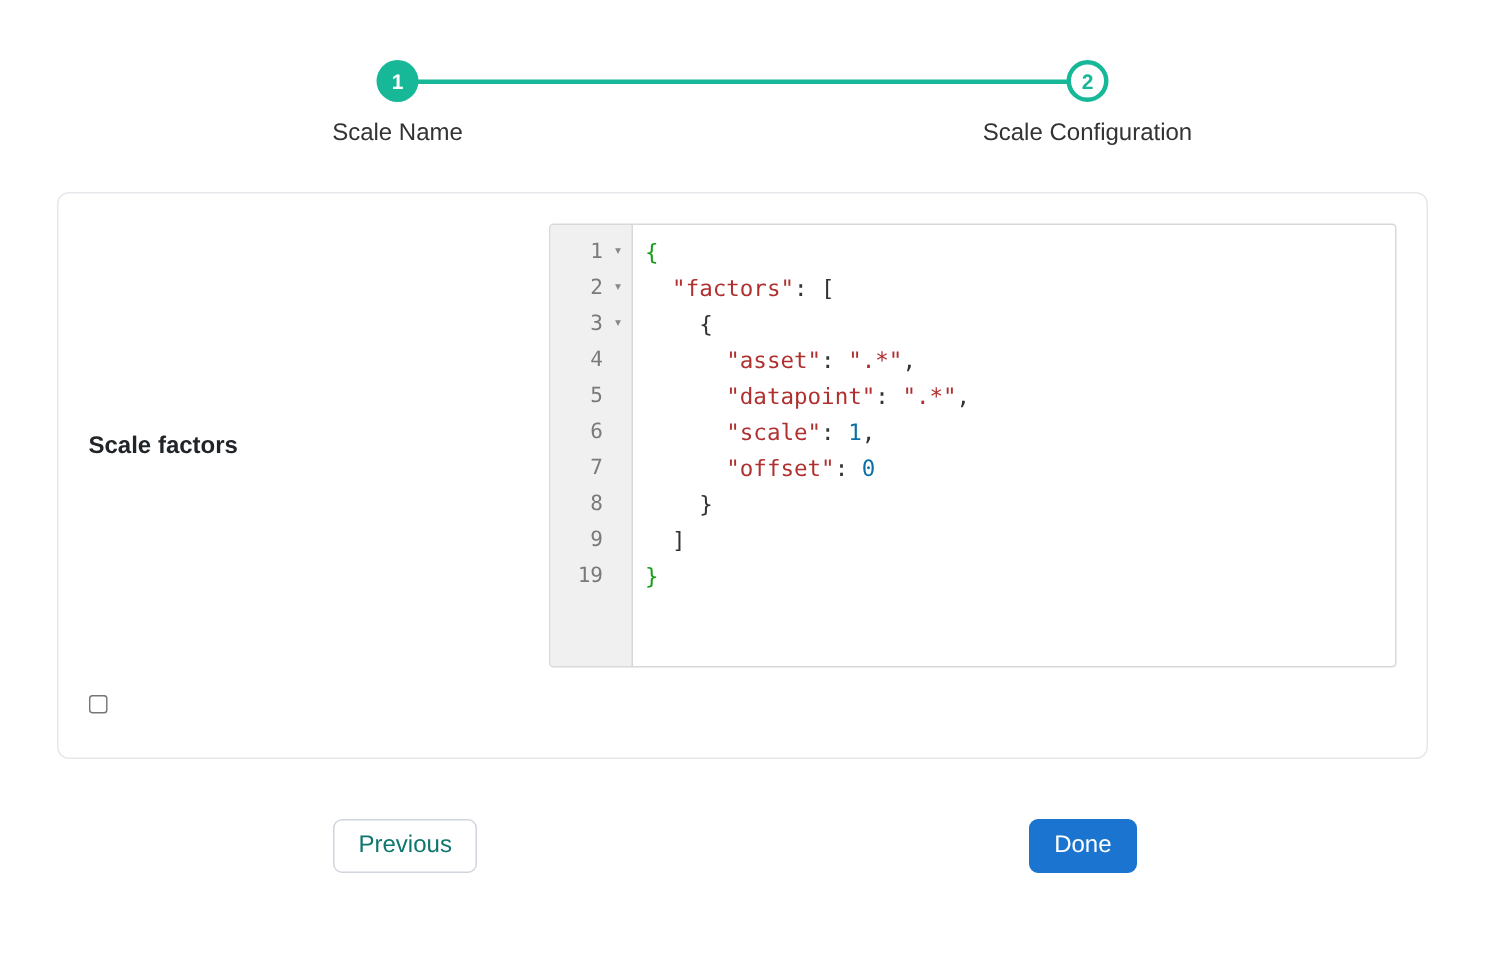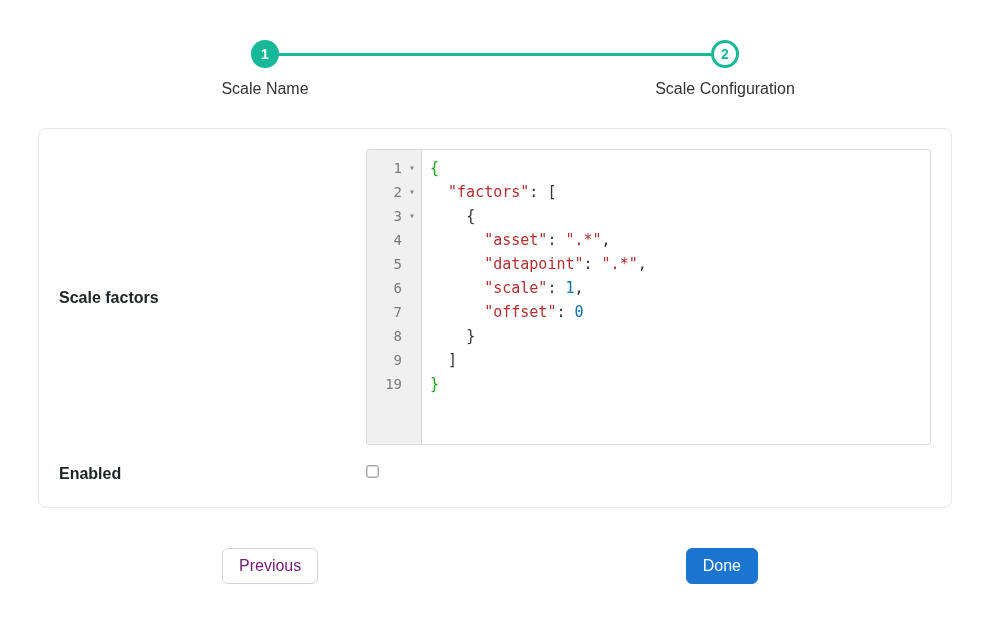--- a/index.html
+++ b/index.html
@@ -147,21 +147,21 @@
     .btn {
       font-size: 16px;
       padding: 8px 16px;
       border-radius: 6px;
       cursor: pointer;
       font-family: inherit;
     }
     .btn-prev {
       background: #fff;
       border: 1px solid #d0d5dd;
-      color: #701a75;
+      color: #0f766e;
     }
     .btn-done {
       background: #1b75d0;
       border: 1px solid #1b75d0;
       color: #fff;
     }
 
     input[type="checkbox"] {
       transform: scale(0.95);
     }
@@ -241,21 +241,20 @@
       <span class="tok-string">"scale"</span><span class="tok-colon">:</span> <span class="tok-num">1</span><span class="tok-punc">,</span>
       <span class="tok-string">"offset"</span><span class="tok-colon">:</span> <span class="tok-num">0</span>
     <span class="tok-punc">}</span>
   <span class="tok-punc">]</span>
 <span class="tok-brace">}</span></div>
       </div>
     </div>
   </div>
 
   <div class="form-row" style="margin-bottom:4px; align-items:center;">
-    <div class="label-col">Enabled</div>
     <div class="field-col">
       <input type="checkbox" style="">
     </div>
   </div>
 
 </div>
 
 <div class="footer">
   <div class="footer-left">
     <button class="btn btn-prev">Previous</button>

